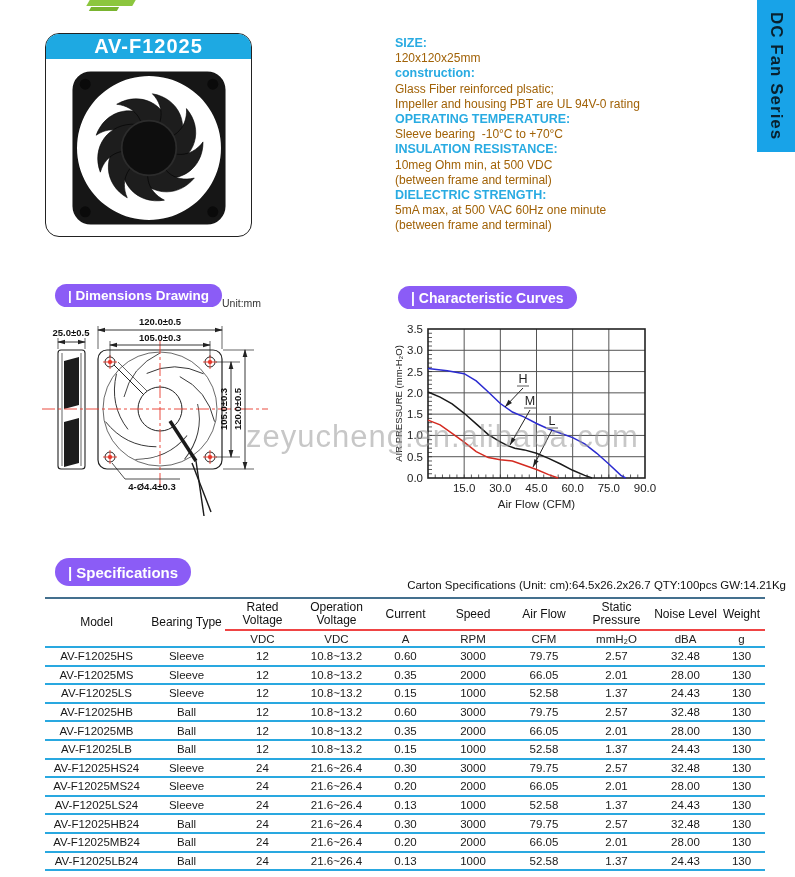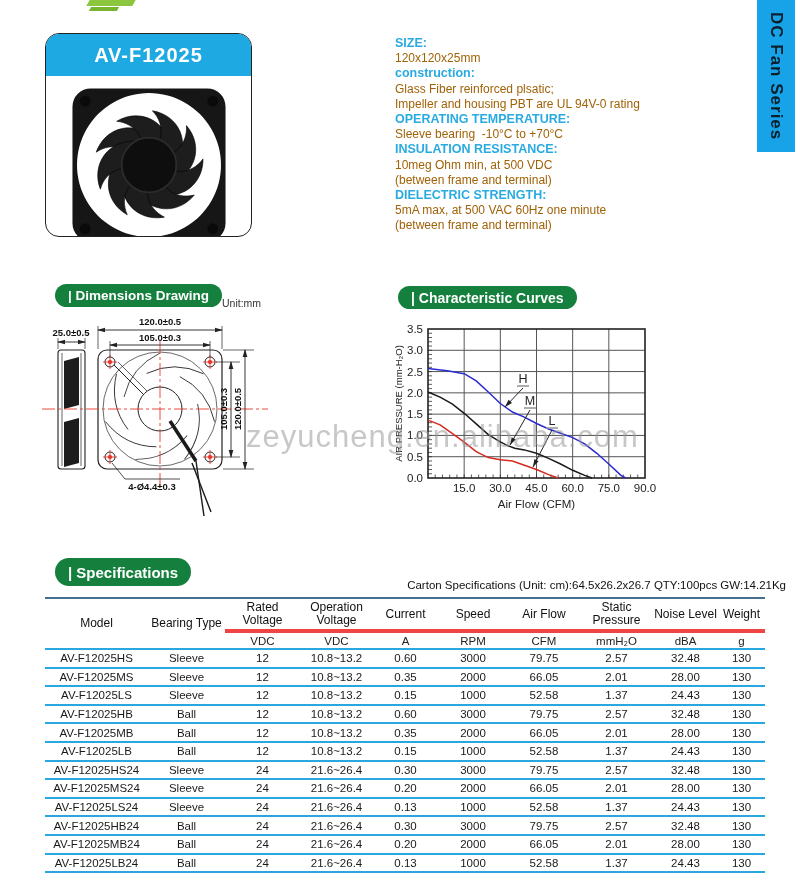--- a/index.html
+++ b/index.html
@@ -13,49 +13,49 @@
 
   
   .banner{left:757px;top:0;width:38px;height:152px;background:#18a3e8;display:flex;
           align-items:center;justify-content:center;}
   .banner span{writing-mode:vertical-rl;font-size:17px;font-weight:bold;color:#09212e;
                letter-spacing:1px;white-space:nowrap;}
 
   
   .card{left:45px;top:33px;width:205px;height:202px;border:1px solid #222;border-radius:14px;
         overflow:hidden;background:#fff;}
-  .card-head{height:42px;background:#1ea9e2;display:flex;align-items:center;justify-content:center;
+  .card-head{height:25px;background:#1ea9e2;display:flex;align-items:center;justify-content:center;
              color:#fff;font-weight:bold;font-size:20px;letter-spacing:1px;}
 
   
   .specs{left:395px;top:36px;width:300px;}
   .specs div{line-height:15.2px;white-space:pre;}
   .spec-h{color:#29abe2;font-weight:bold;font-size:12.5px;}
   .spec-t{color:#a16207;font-size:12px;}
 
   
-  .pill{background:#15803d;color:#fff;font-weight:bold;border-radius:13px;
+  .pill{background:#8b5cf6;color:#fff;font-weight:bold;border-radius:13px;
         display:flex;align-items:center;padding:0 13px;white-space:nowrap;}
   .pill-dim{left:55px;top:284px;height:23px;font-size:13.5px;}
   .pill-cur{left:398px;top:286px;height:23px;font-size:14px;}
   .pill-spec{left:55px;top:558px;height:28px;font-size:15px;border-radius:15px;}
   .unit-note{left:222px;top:297px;font-size:10.5px;color:#333;}
   .carton{left:0;top:579px;width:742px;text-align:right;font-size:11.5px;color:#111;margin-left:44px;}
 
   
   .watermark{left:246px;top:419px;font-size:31px;color:#9a9a9a;opacity:.55;letter-spacing:1px;
              white-space:nowrap;pointer-events:none;}
 
   
   .spec-table{left:45px;top:597px;width:720px;border-collapse:collapse;table-layout:fixed;
               border-top:2px solid #44708e;font-size:11.5px;}
   .spec-table td{text-align:center;vertical-align:middle;padding:0;overflow:hidden;}
   .spec-table .h1 td{font-size:12px;line-height:13px;height:30px;color:#111;}
   .spec-table .h1 td.span2{border-bottom:2px solid #29a8e0;}
-  .spec-table .h2 td{height:15px;border-top:4px solid #ef4444;border-bottom:2px solid #29a8e0;
+  .spec-table .h2 td{height:15px;border-top:2px solid #ef4444;border-bottom:2px solid #29a8e0;
                      font-size:11.5px;}
   .spec-table tbody td{height:16.6px;border-bottom:2px solid #29a8e0;color:#1a1a1a;}
 
   svg text{font-family:"Liberation Sans",sans-serif;}
 </style>
 </head>
 <body>
 
 <div class="abs logo-bar1"></div>
 <div class="abs logo-bar2"></div>

